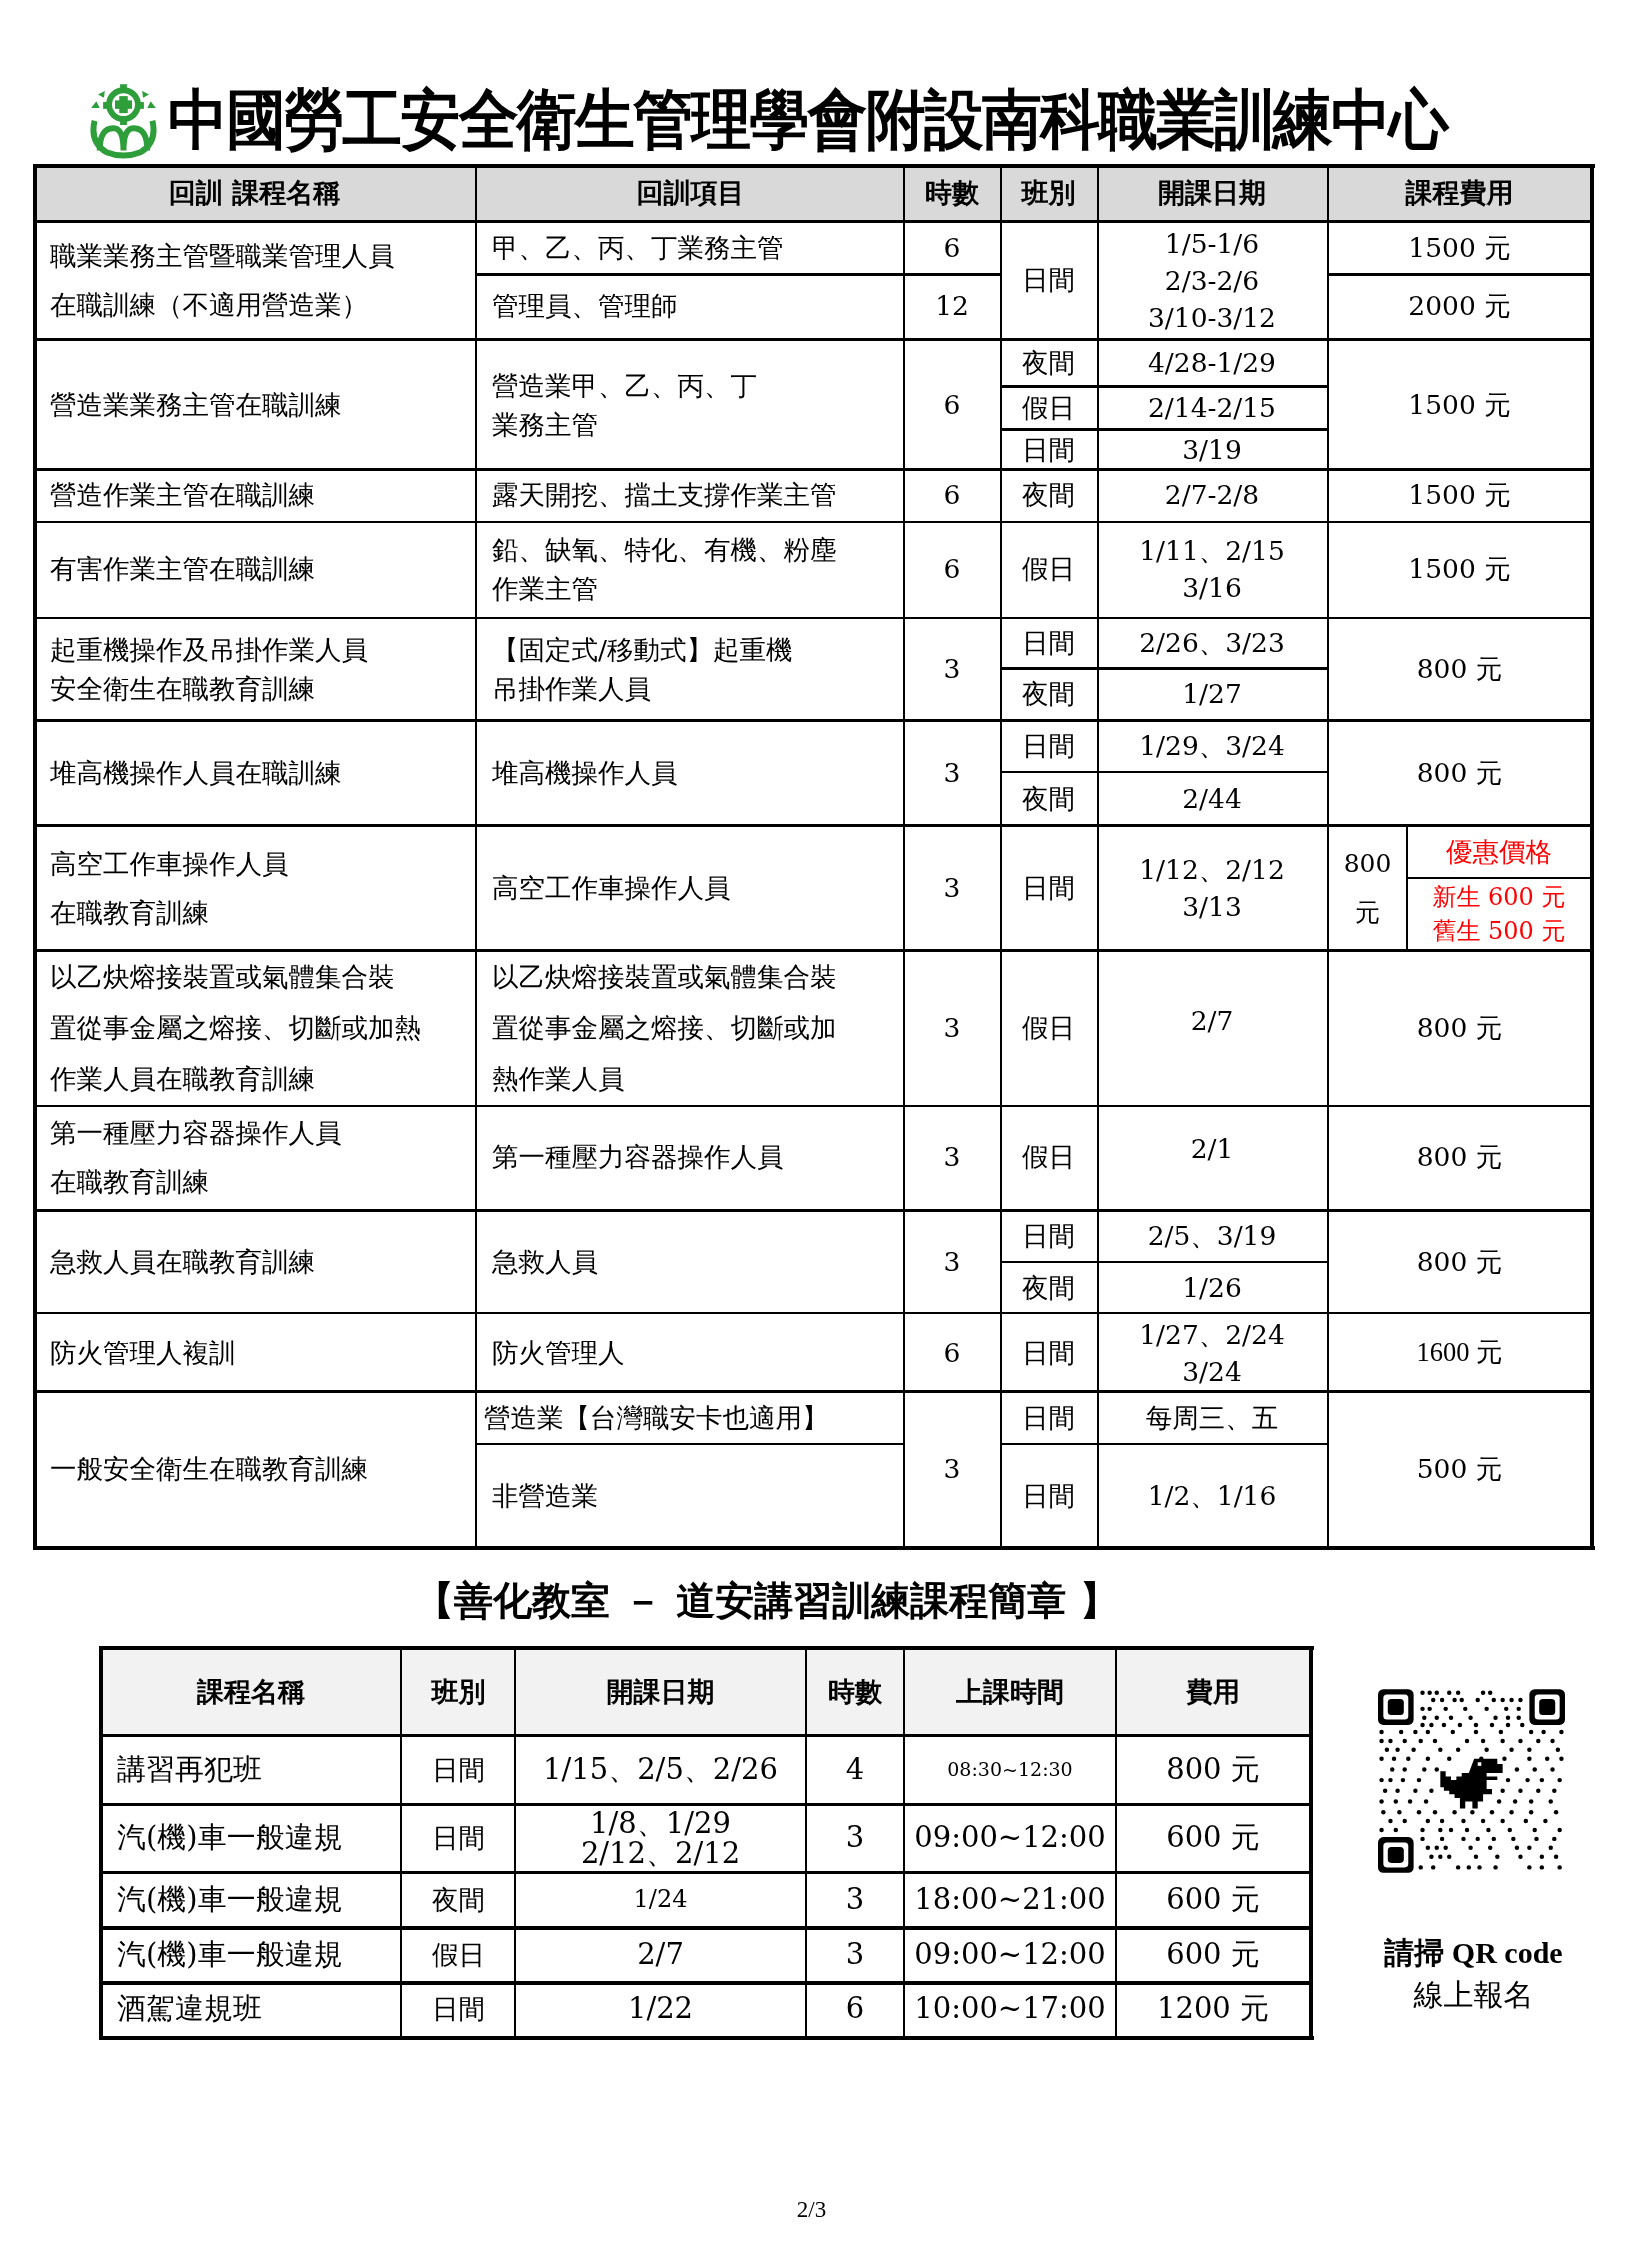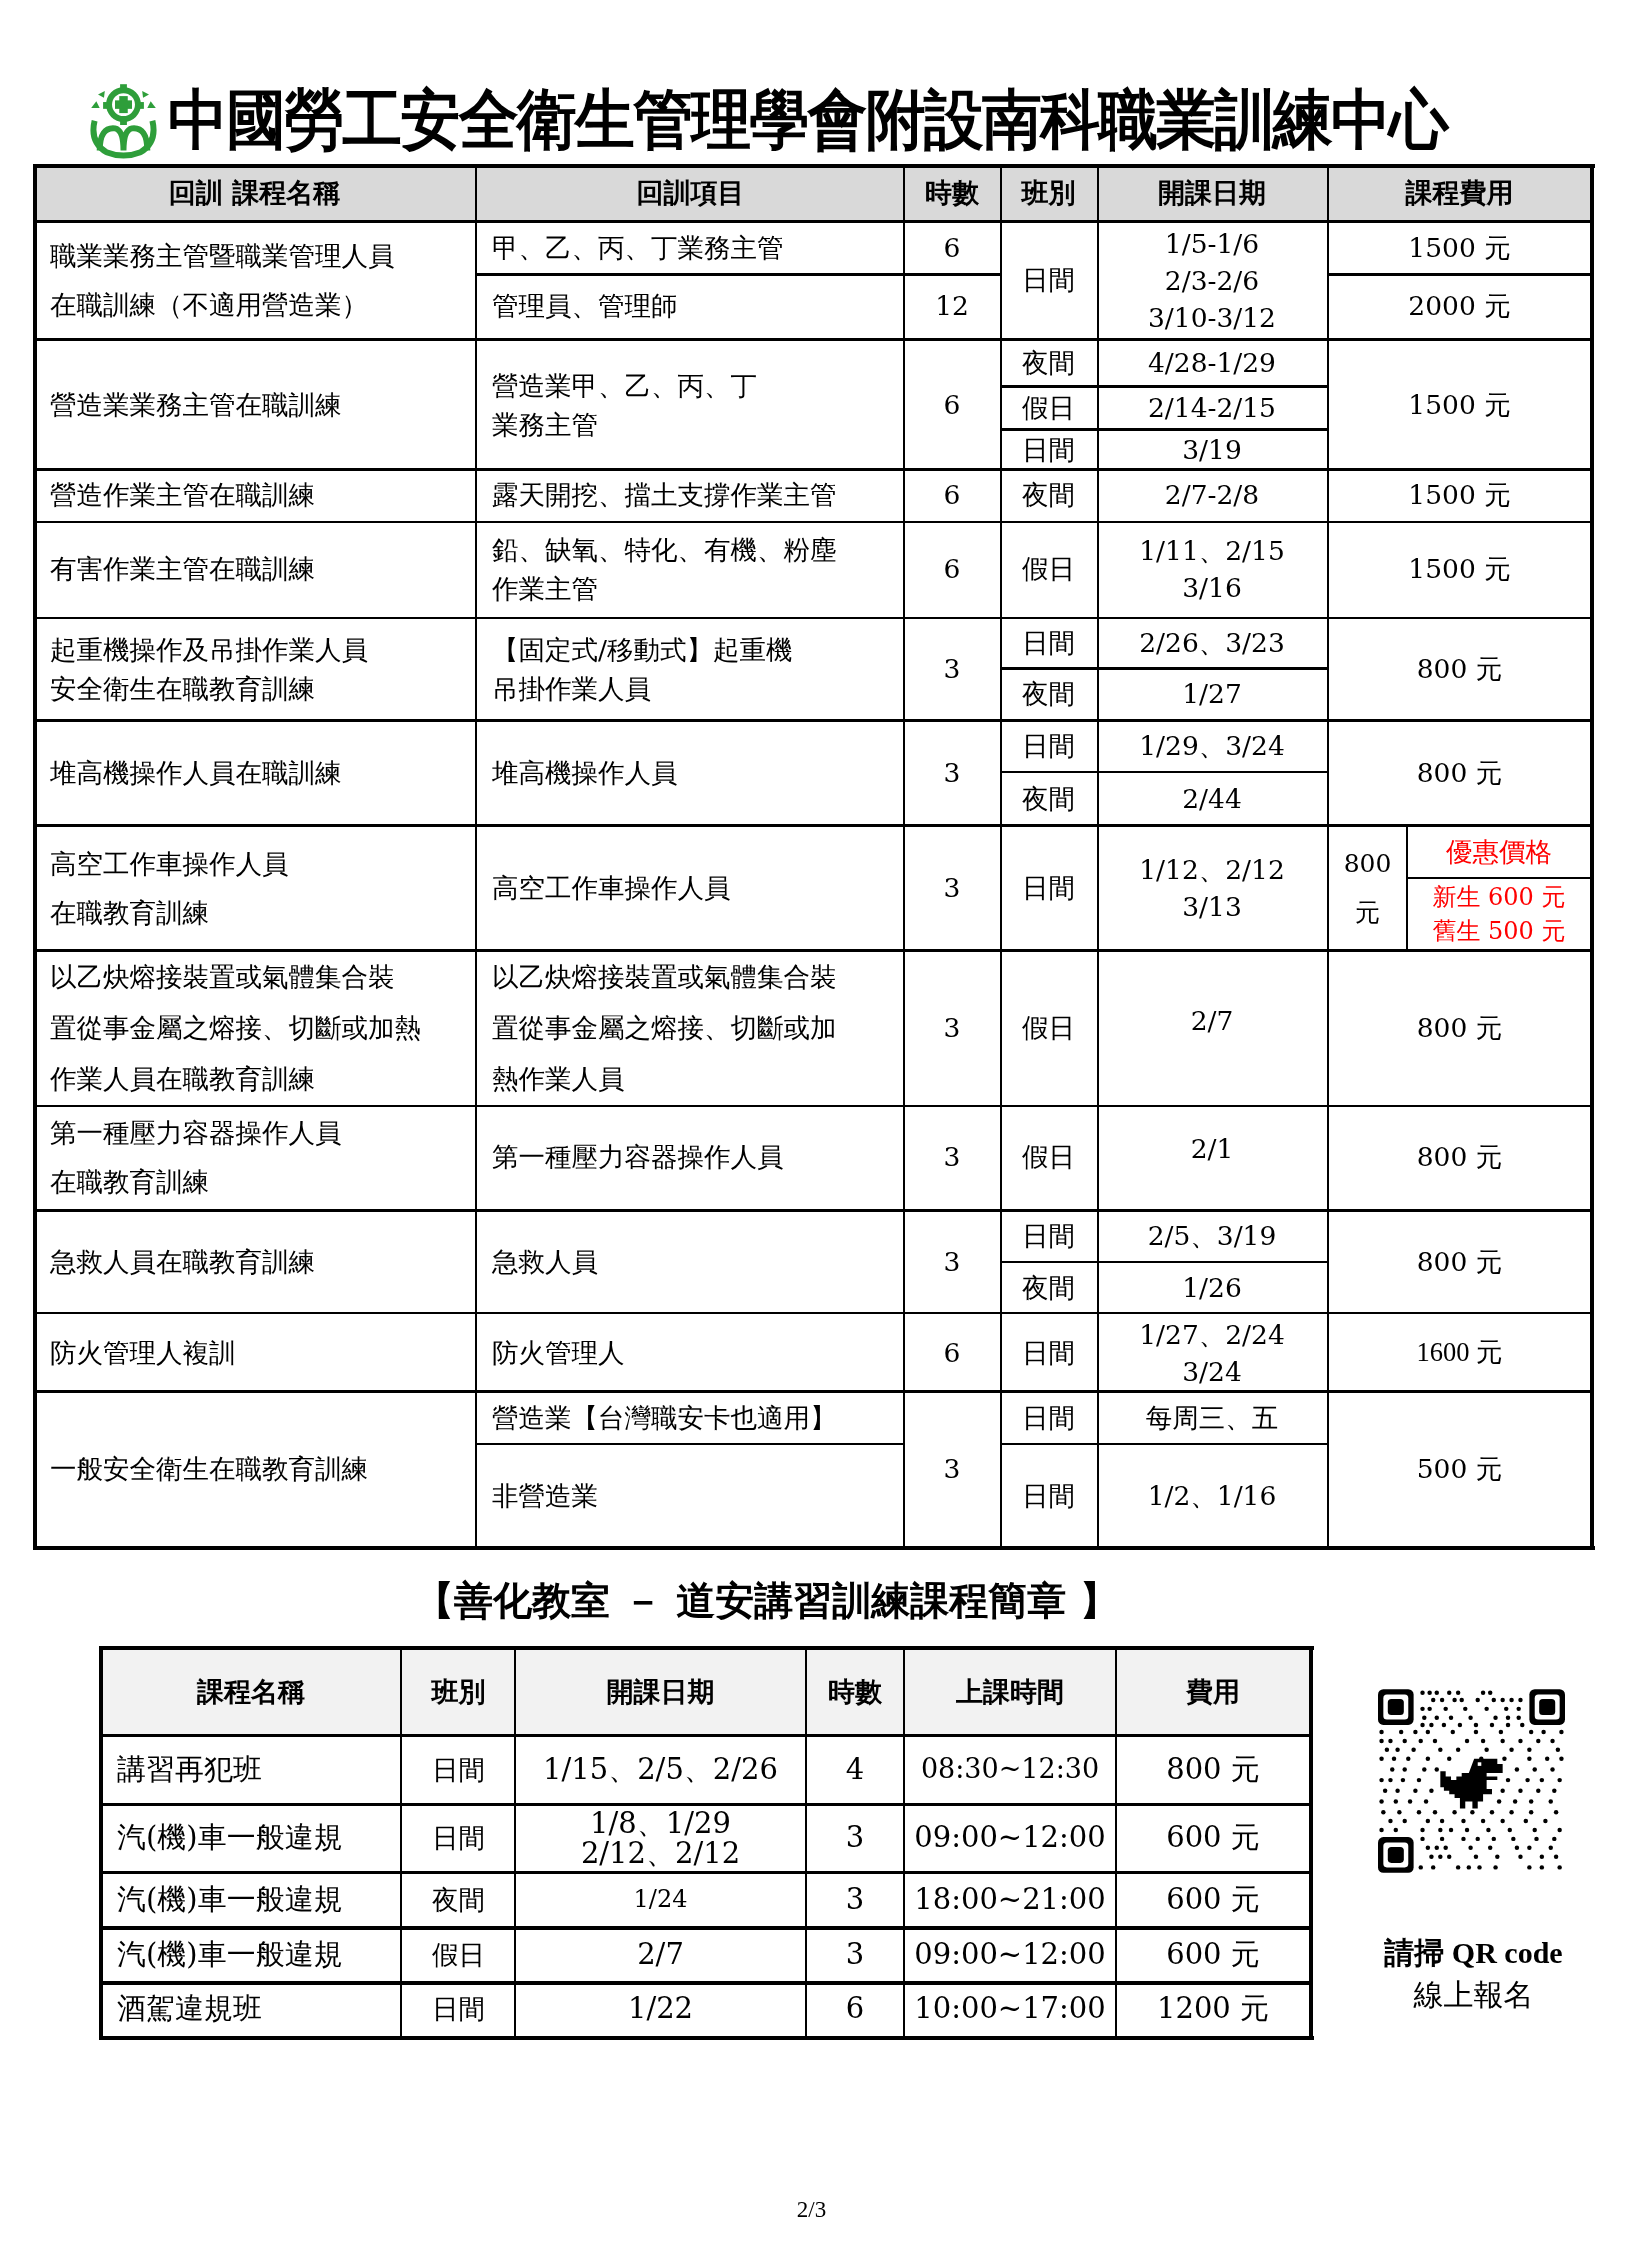--- a/index.html
+++ b/index.html
@@ -164,21 +164,21 @@
 
   <div class="cell left" style="left:34px;top:1313px;width:441px;height:79px;">防火管理人複訓</div>
   <div class="cell left" style="left:476px;top:1313px;width:429px;height:79px;">防火管理人</div>
   <div class="cell" style="left:904px;top:1313px;width:96px;height:79px;">6</div>
   <div class="cell" style="left:1000px;top:1313px;width:97px;height:79px;">日間</div>
   <div class="cell" style="left:1097px;top:1313px;width:230px;height:79px;white-space:pre-line;line-height:37px;">1/27、2/24
 3/24</div>
   <div class="cell" style="left:1328px;top:1313px;width:263px;height:79px;font-family:Liberation Serif, serif;">1600 元</div>
 
   <div class="cell left" style="left:34px;top:1391px;width:441px;height:156px;">一般安全衛生在職教育訓練</div>
-  <div class="cell left" style="left:476px;top:1391px;width:429px;height:53px;">營造業【台灣職安卡也適用】</div>
+  <div class="cell left" style="left:476px;top:1391px;width:429px;height:53px;padding-left:8px;">營造業【台灣職安卡也適用】</div>
   <div class="cell left stack" style="left:476px;top:1444px;width:429px;height:103px;align-items:flex-start;justify-content:center;line-height:48px;">
     <span>非營造業</span>
   </div>
   <div class="cell" style="left:904px;top:1391px;width:96px;height:156px;">3</div>
   <div class="cell" style="left:1000px;top:1391px;width:97px;height:53px;">日間</div>
   <div class="cell" style="left:1000px;top:1444px;width:97px;height:103px;">日間</div>
   <div class="cell" style="left:1097px;top:1391px;width:230px;height:53px;">每周三、五</div>
   <div class="cell" style="left:1097px;top:1444px;width:230px;height:103px;">1/2、1/16</div>
   <div class="cell" style="left:1328px;top:1391px;width:263px;height:156px;">500 元</div>
 
@@ -226,21 +226,21 @@
   <div class="cell hdr2" style="left:401px;top:1649px;width:115px;height:86px;">班別</div>
   <div class="cell hdr2" style="left:515px;top:1649px;width:291px;height:86px;">開課日期</div>
   <div class="cell hdr2" style="left:806px;top:1649px;width:98px;height:86px;">時數</div>
   <div class="cell hdr2" style="left:904px;top:1649px;width:212px;height:86px;">上課時間</div>
   <div class="cell hdr2" style="left:1116px;top:1649px;width:194px;height:86px;">費用</div>
 
   <div class="cell left" style="left:101px;top:1735px;width:300px;height:69px;font-size:29px;">講習再犯班</div>
   <div class="cell" style="left:401px;top:1735px;width:115px;height:69px;">日間</div>
   <div class="cell" style="left:515px;top:1735px;width:291px;height:69px;font-size:29px;">1/15、2/5、2/26</div>
   <div class="cell" style="left:806px;top:1735px;width:98px;height:69px;font-size:29px;">4</div>
-  <div class="cell" style="left:904px;top:1735px;width:212px;height:69px;font-size:27px;">08:30~12:30</div>
+  <div class="cell" style="left:904px;top:1735px;width:212px;height:69px;font-size:19px;">08:30~12:30</div>
   <div class="cell" style="left:1116px;top:1735px;width:194px;height:69px;font-size:29px;">800 元</div>
 
   <div class="cell left" style="left:101px;top:1804px;width:300px;height:68px;font-size:29px;">汽(機)車一般違規</div>
   <div class="cell" style="left:401px;top:1804px;width:115px;height:68px;">日間</div>
   <div class="cell" style="left:515px;top:1804px;width:291px;height:68px;font-size:29px;white-space:pre-line;line-height:30px;">1/8、1/29
 2/12、2/12</div>
   <div class="cell" style="left:806px;top:1804px;width:98px;height:68px;font-size:29px;">3</div>
   <div class="cell" style="left:904px;top:1804px;width:212px;height:68px;font-size:29px;">09:00~12:00</div>
   <div class="cell" style="left:1116px;top:1804px;width:194px;height:68px;font-size:29px;">600 元</div>
 

